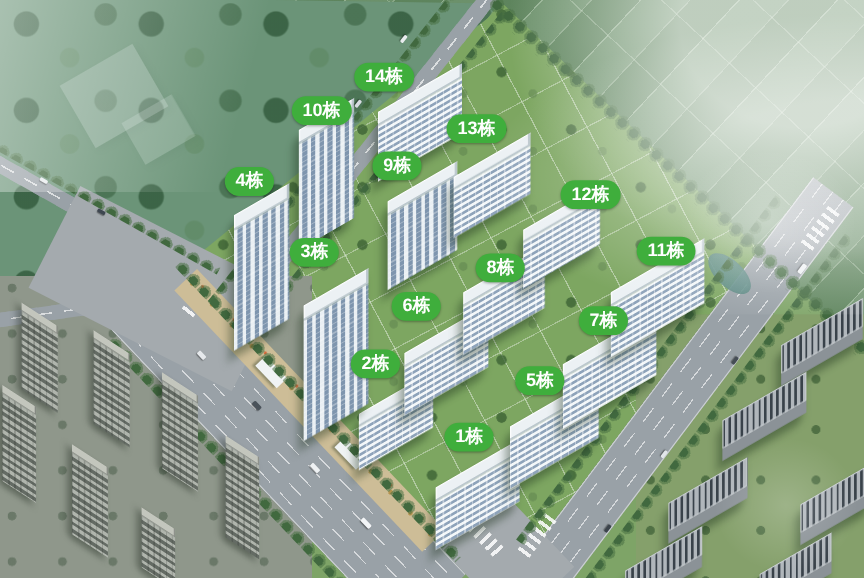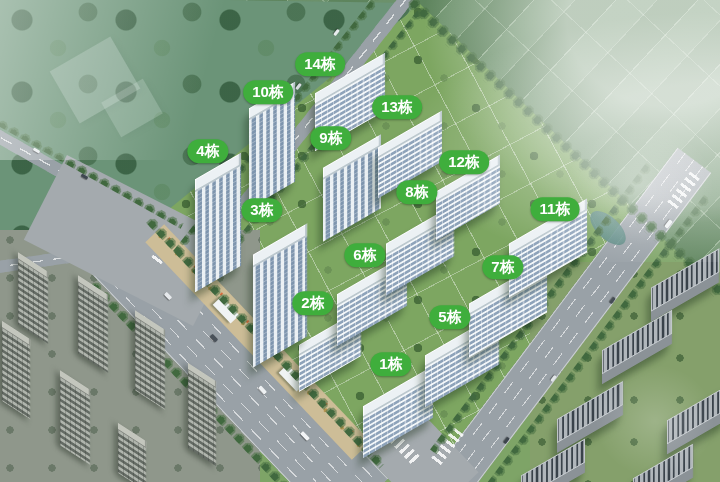--- a/index.html
+++ b/index.html
@@ -261,22 +261,22 @@
       <div class="abs haze" style="left: 0px; top: 0px; width: 280px; height: 160px; background: linear-gradient(105deg, rgba(255, 255, 255, 0.42), transparent 70%);"></div>
       <div class="abs haze" style="left: 560px; top: 120px; width: 160px; height: 130px; background: radial-gradient(rgba(255, 255, 255, 0.3), transparent 65%);"></div>
       <div class="abs haze" style="left: 590px; top: 360px; width: 130px; height: 122px; background: radial-gradient(rgba(255, 255, 255, 0.2), transparent 65%);"></div>
     </div>
 
   <div class="abs pill" style="left:391px;top:364px">1栋</div>
   <div class="abs pill" style="left:313px;top:303px">2栋</div>
   <div class="abs pill" style="left:262px;top:210px">3栋</div>
   <div class="abs pill" style="left:208px;top:151px">4栋</div>
   <div class="abs pill" style="left:450px;top:317px">5栋</div>
-  <div class="abs pill" style="left:365px;top:255px">6栋</div>
+  <div class="abs pill" style="left:347px;top:255px">6栋</div>
   <div class="abs pill" style="left:503px;top:267px">7栋</div>
-  <div class="abs pill" style="left:417px;top:192px">8栋</div>
+  <div class="abs pill" style="left:417px;top:223px">8栋</div>
   <div class="abs pill" style="left:331px;top:138px">9栋</div>
   <div class="abs pill" style="left:268px;top:92px">10栋</div>
   <div class="abs pill" style="left:555px;top:209px">11栋</div>
-  <div class="abs pill" style="left:464px;top:162px">12栋</div>
+  <div class="abs pill" style="left:492px;top:162px">12栋</div>
   <div class="abs pill" style="left:397px;top:107px">13栋</div>
   <div class="abs pill" style="left:320px;top:64px">14栋</div>
 </div>
 
 </body></html>

